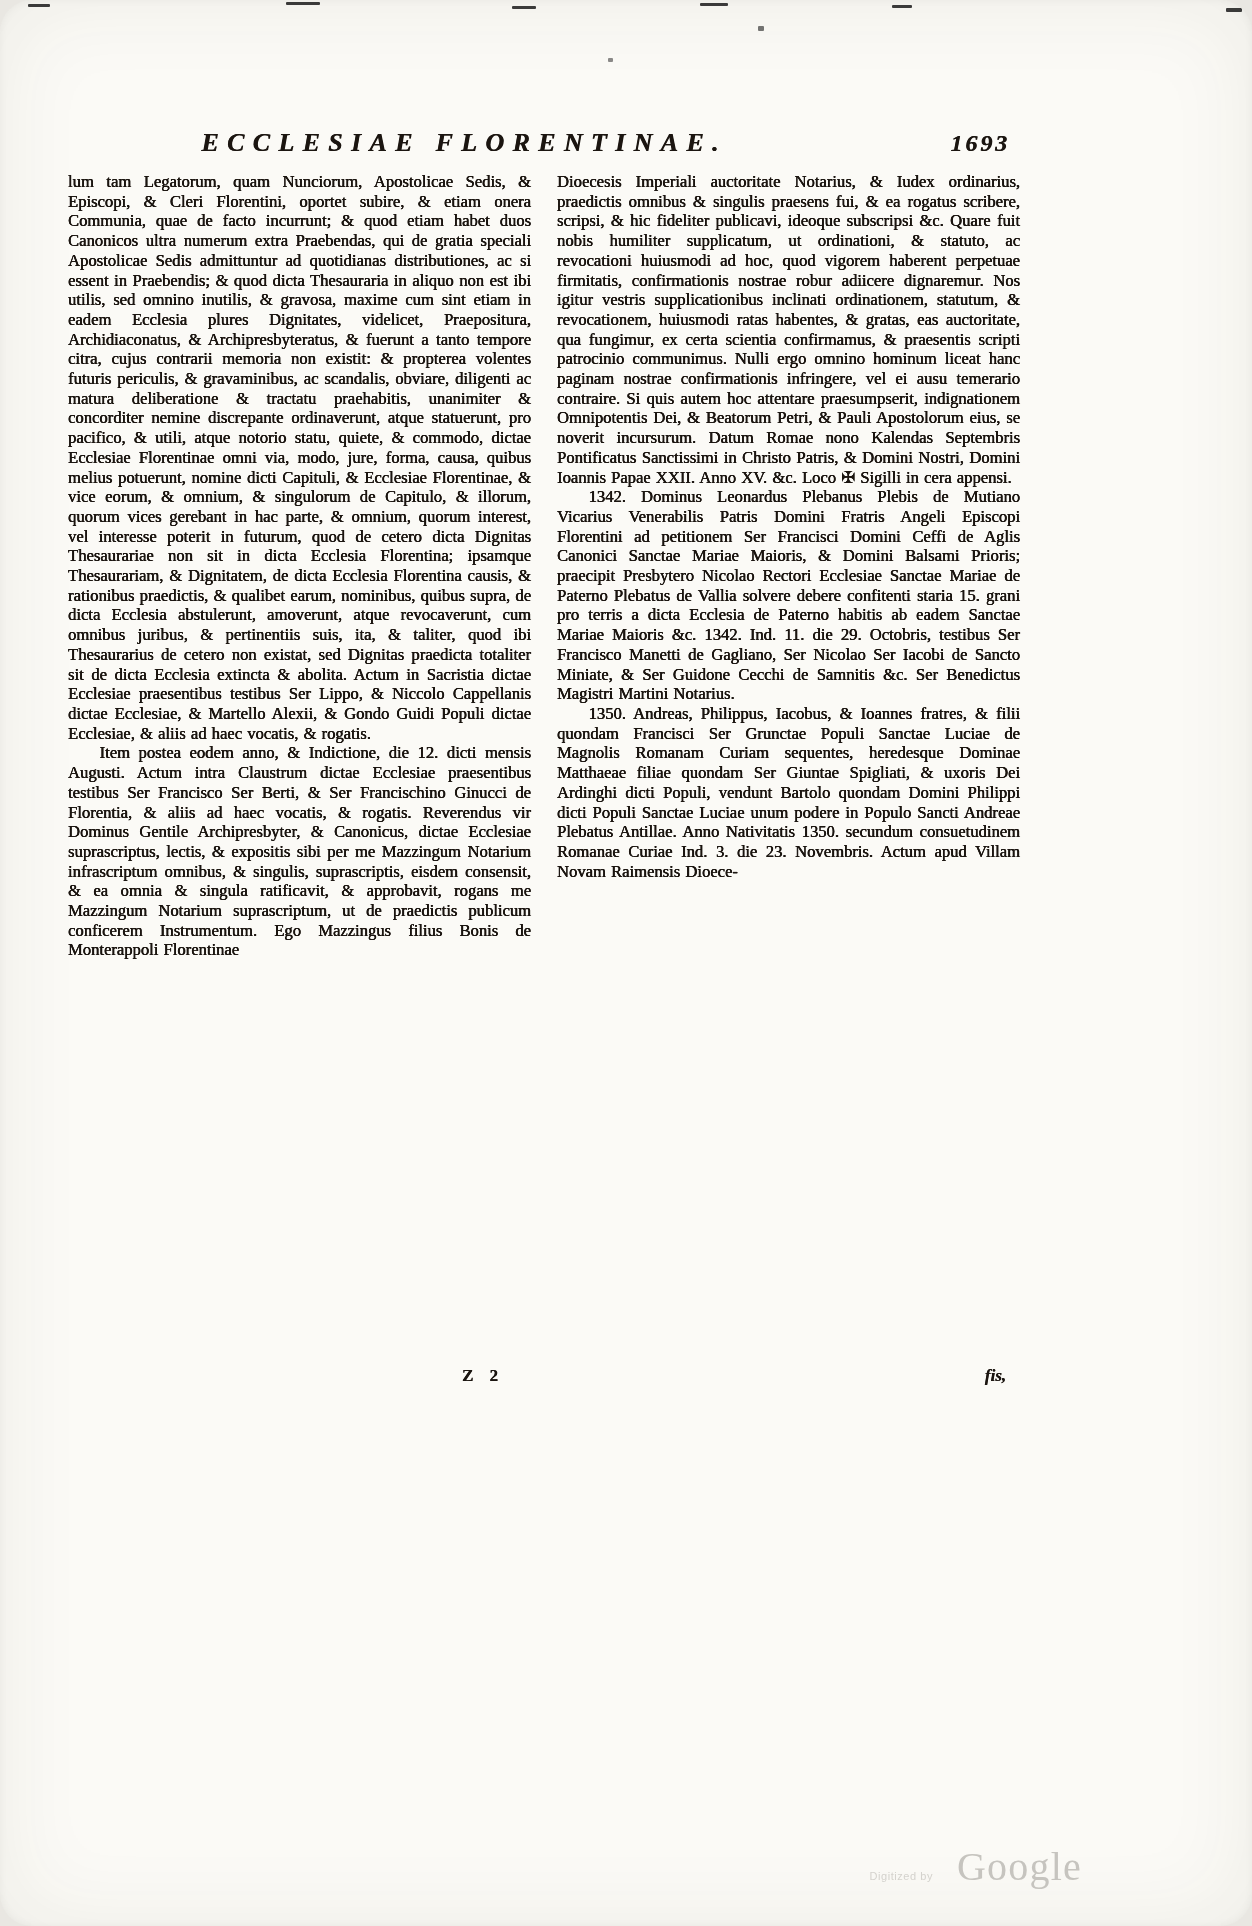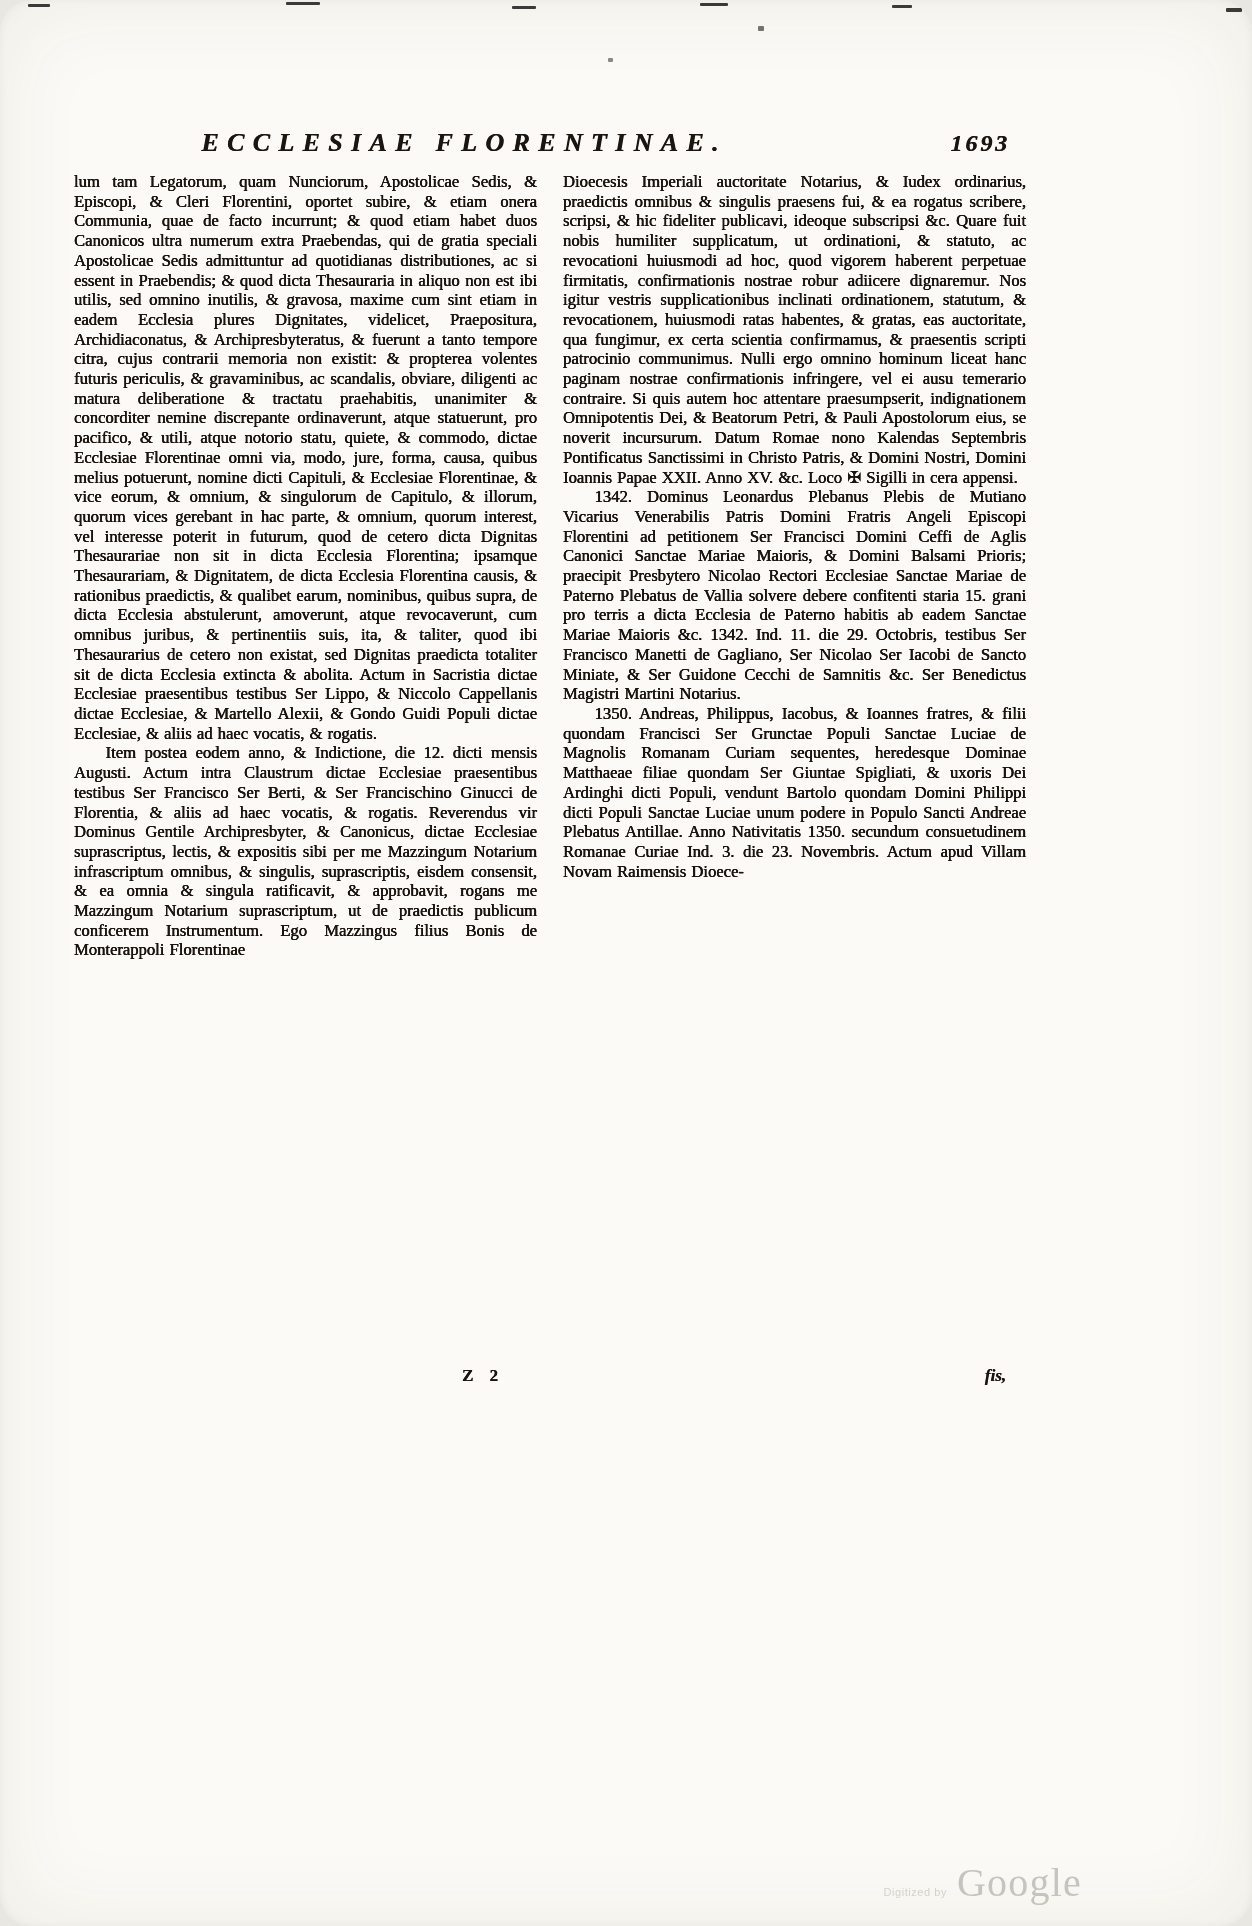--- a/index.html
+++ b/index.html
@@ -52,21 +52,21 @@
     font-weight: bold;
     font-style: italic;
     font-size: 24px;
     letter-spacing: 0.12em;
     text-shadow: 0.4px 0 0 currentColor;
     text-align: center;
   }
   .text-block {
     position: absolute;
     top: 172px;
-    left: 74px;
+    left: 68px;
     width: 952px;
     display: flex;
     gap: 26px;
   }
   .column {
     flex: 1 1 0;
     min-width: 0;
   }
   .column p {
     margin: 0;
@@ -98,25 +98,25 @@
   }
   .catchword {
     position: absolute;
     right: 4px;
     top: 0;
     font-style: italic;
   }
   .watermark {
     position: absolute;
     right: 170px;
-    bottom: 20px;
+    bottom: 36px;
     color: #c9c7c2;
     display: flex;
     align-items: baseline;
-    gap: 10px;
+    gap: 24px;
     user-select: none;
   }
   .watermark .caption {
     font-family: "Liberation Sans", sans-serif;
     font-size: 11px;
     letter-spacing: 0.05em;
     color: #d4d2cd;
   }
   .watermark .brand {
     font-family: "Liberation Serif", serif;

